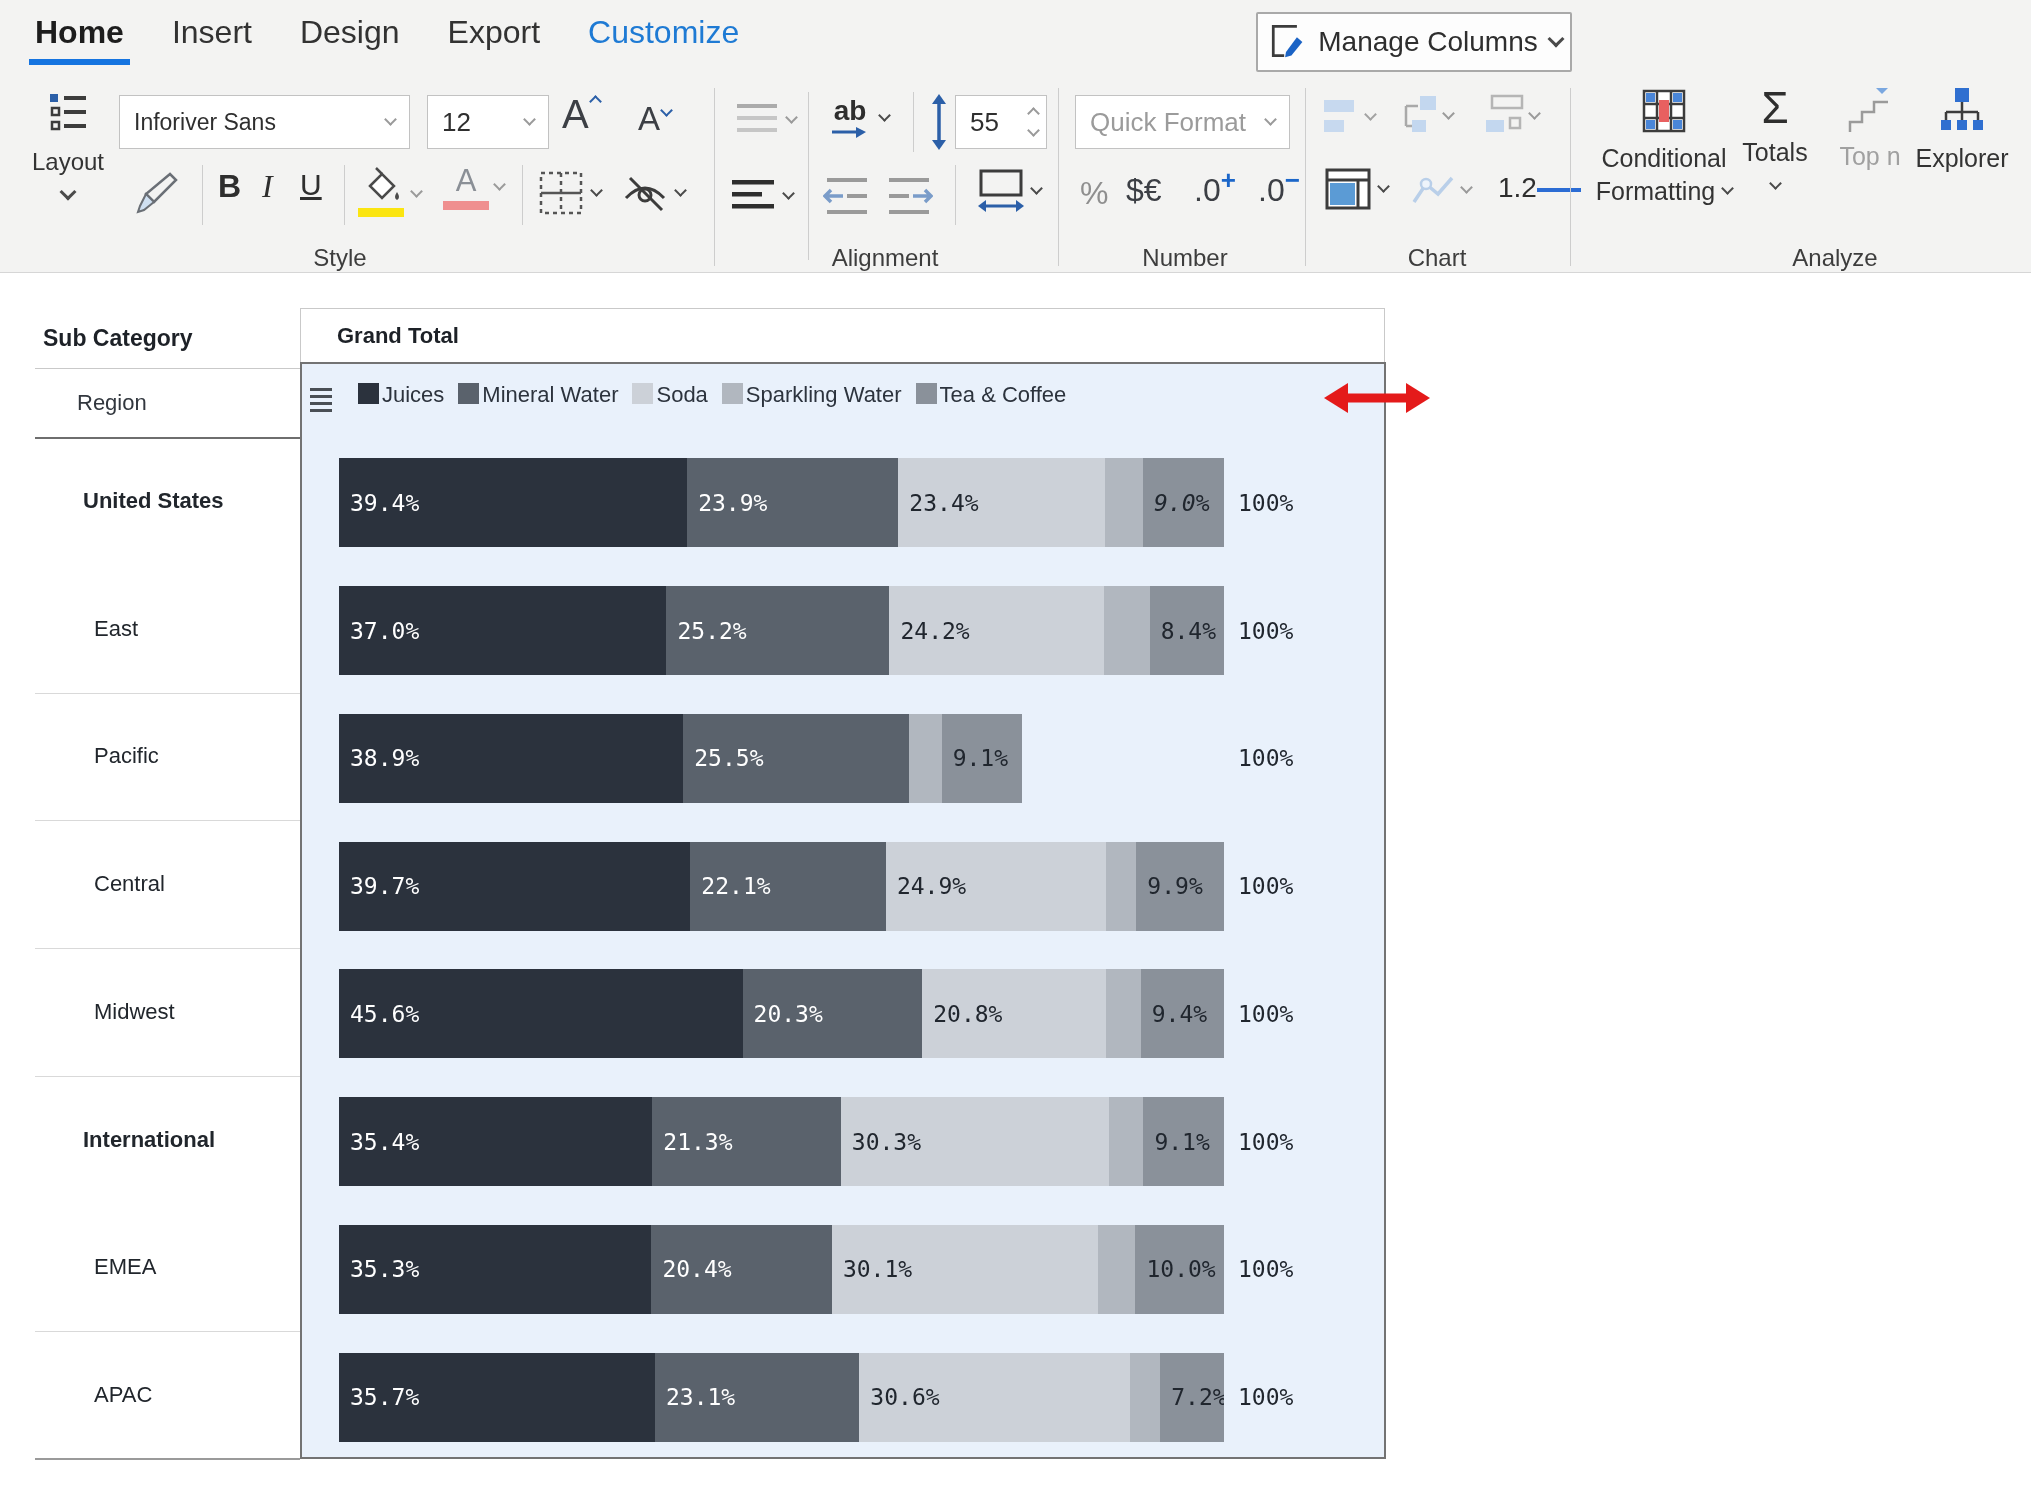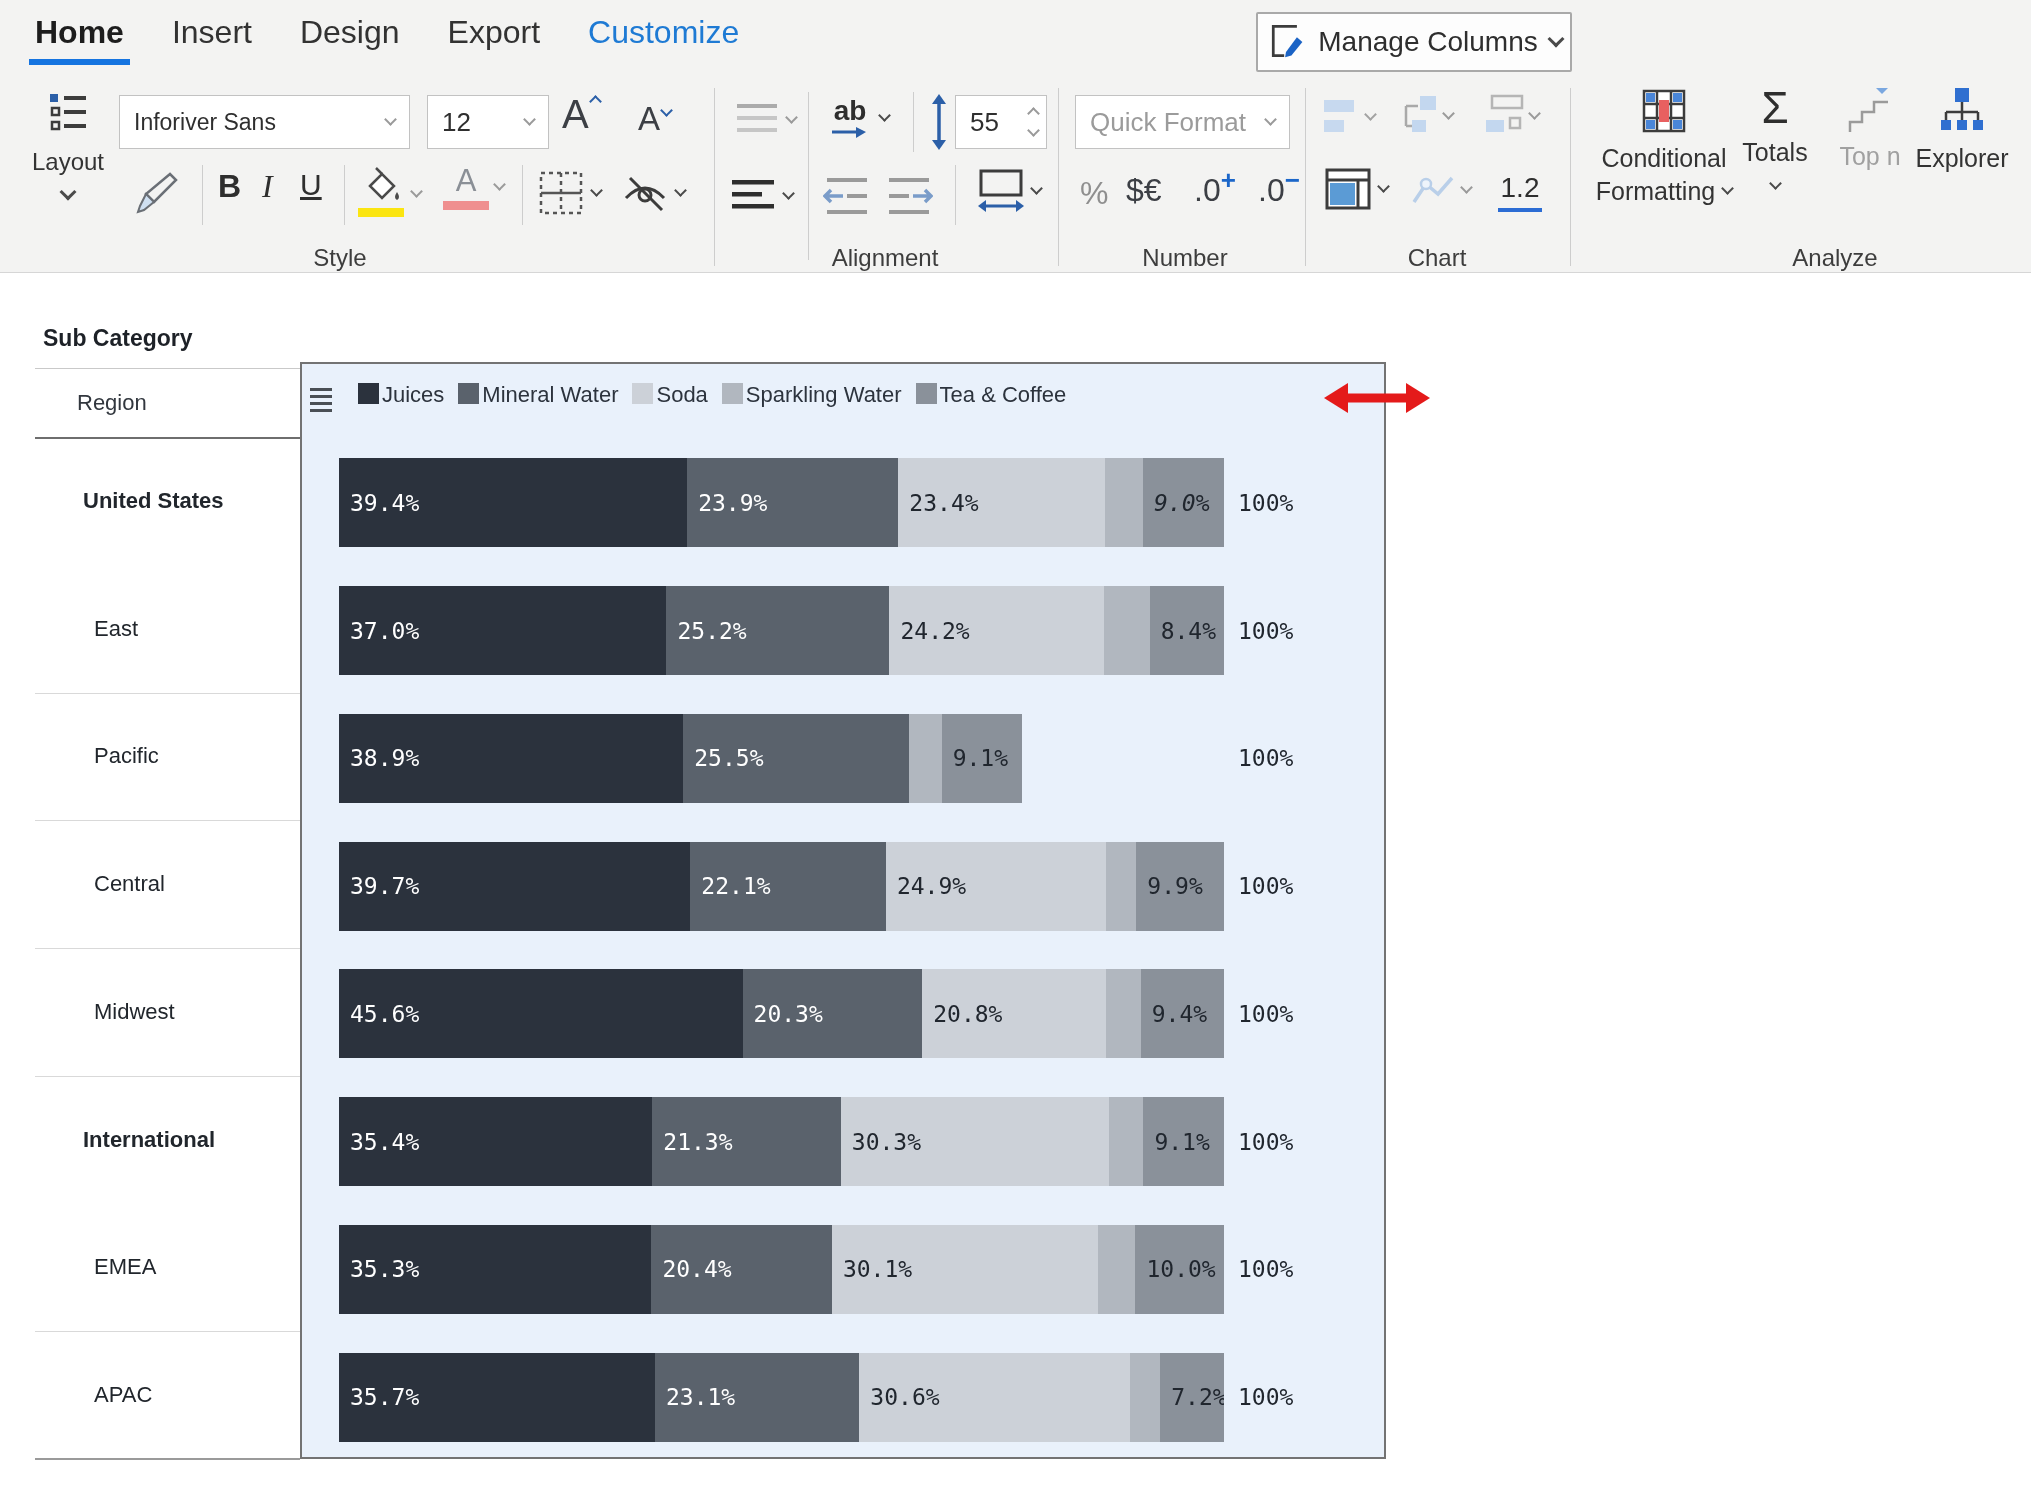--- a/index.html
+++ b/index.html
@@ -319,21 +319,21 @@
       </svg>
       <span class="chev sm" style="margin-left:8px;"></span>
     </div>
     <div class="abs ribbon-btn" style="left:1412px; top:172px;">
       <svg width="44" height="36" viewBox="0 0 44 36">
         <polyline points="2,30 14,12 26,22 40,6" fill="none" stroke="#b9cfe9" stroke-width="3.5"></polyline>
         <circle cx="14" cy="12" r="5" fill="#eef4fb" stroke="#b9cfe9" stroke-width="2.5"></circle>
       </svg>
       <span class="chev sm gray" style="margin-left:6px;"></span>
     </div>
-    <div class="abs ribbon-btn" style="left:1498px; top:172px; flex-direction:column; align-items:center;">
+    <div class="abs ribbon-btn" style="left:1498px; top:172px; align-items:center;">
       <span style="font-size:28px; color:#2e2e2e;">1.2</span>
       <span style="width:44px; height:4px; background:#2b6cd4; display:block; margin-top:4px;"></span>
     </div>
     <div class="vdiv" style="left:1570px; top:88px; height:178px;"></div>
     <div class="group-label" style="left:1437px;">Chart</div>
 
     <div class="abs" style="left:1594px; top:88px; width:140px; cursor:pointer; display:flex; flex-direction:column; align-items:center;">
       <svg width="46" height="46" viewBox="0 0 46 46">
         <rect x="3" y="3" width="40" height="40" fill="#fff" stroke="#3c3c3c" stroke-width="2.5"></rect>
         <line x1="16" y1="3" x2="16" y2="43" stroke="#3c3c3c" stroke-width="2.5"></line>
@@ -374,20 +374,21 @@
       </svg>
       <span style="font-size:25px; color:#333; margin-top:8px;">Explorer</span>
     </div>
     <div class="group-label" style="left:1835px;">Analyze</div>
   </div>
 
   <div id="colhdr1">Sub Category</div>
   <div id="hdr-line1"></div>
   <div id="colhdr2">Region</div>
   <div id="hdr-line2"></div>
+  <div id="grand-total-cell">Grand Total</div>
 
   <div id="selection">
     <div id="legend-row">
       <span id="legend-grip">
           <i></i>
           <i></i>
           <i></i>
           <i></i>
         </span>
       <div id="legend-items">

